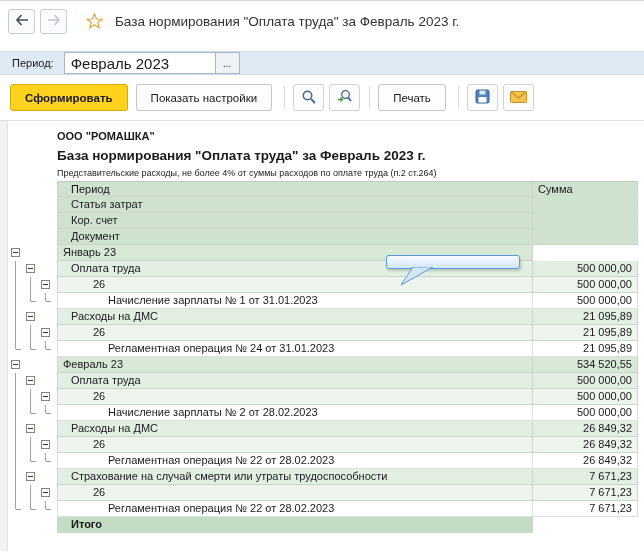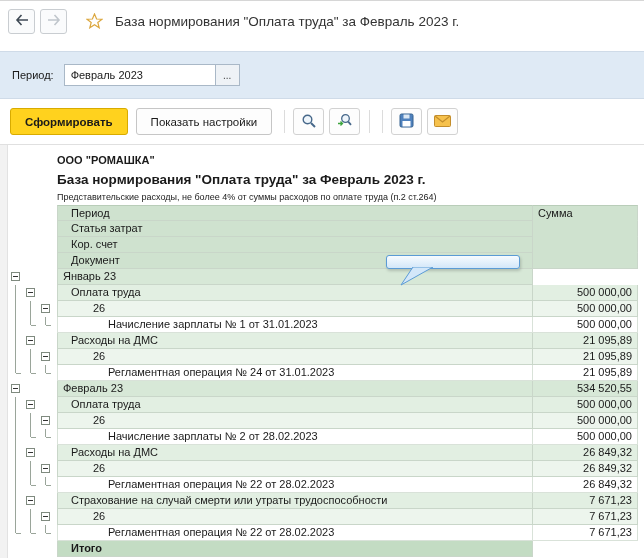--- a/index.html
+++ b/index.html
@@ -11,25 +11,25 @@
   
   .topbar{height:40px;display:flex;align-items:center;padding:0 8px;background:#fff}
   .navbtn{width:27px;height:25px;border:1px solid #c9cdd1;border-radius:3px;background:#fafbfc;
           display:flex;align-items:center;justify-content:center;margin-right:5px;cursor:pointer}
   .star{margin:0 12px 0 14px;display:flex;align-items:center;cursor:pointer}
   .wtitle{font-size:13.5px;color:#333;white-space:nowrap}
 
   .gap{height:10px;background:#fff}
 
   
-  .periodbar{height:48px;background:#dfeaf5;display:flex;align-items:center;padding:0 12px;
+  .periodbar{height:24px;background:#dfeaf5;display:flex;align-items:center;padding:0 12px;
              border-top:1px solid #cfdbe8;border-bottom:1px solid #cfdbe8}
   .periodbar .plabel{margin-right:10px}
   .pinput{width:152px;height:22px;border:1px solid #a9b8c7;background:#fff;padding:0 6px;
-          font-family:"Liberation Sans",sans-serif;font-size:11px;color:#1a1a1a}
+          font-family:"Liberation Sans",sans-serif;font-size:15px;color:#1a1a1a}
   .dots{width:24px;height:22px;border:1px solid #a9b8c7;border-left:none;background:#eef2f6;
         display:flex;align-items:center;justify-content:center;cursor:pointer;font-size:10px;color:#444}
 
   
   .toolbar{height:46px;display:flex;align-items:center;padding:0 10px;border-bottom:1px solid #e0e0e0;background:#fff}
   .btn{height:27px;padding:0 14px;border:1px solid #c6c6c6;border-radius:3px;background:#fdfdfd;
        font-family:"Liberation Sans",sans-serif;font-size:11.5px;display:flex;align-items:center;
        margin-right:8px;cursor:pointer;white-space:nowrap}
   .btn.primary{background:#ffd21e;border-color:#d8ab00;font-weight:bold}
   .iconbtn{width:31px;height:27px;border:1px solid #d2d2d2;border-radius:3px;background:#fdfdfd;
@@ -125,20 +125,21 @@
     <div class="iconbtn">
       <span>
         <svg width="16" height="16" viewBox="0 0 16 16">
             <circle cx="8.5" cy="5.5" r="3.8" fill="#eef5fb" stroke="#47688a" stroke-width="1.3"></circle>
             <line x1="11.2" y1="8.6" x2="14" y2="11.8" stroke="#47688a" stroke-width="1.8"></line>
             <path d="M1 10.5 l4 0 M3.5 8.5 l2 2 -2 2" stroke="#3da53d" stroke-width="1.3" fill="none"></path>
           </svg>
       </span>
     </div>
     <div class="sep"></div>
+    <div class="btn">Печать</div>
     <div class="sep"></div>
     <div class="iconbtn">
       <span>
         <svg width="15" height="15" viewBox="0 0 15 15">
             <rect x="1" y="1" width="13" height="13" rx="1.5" fill="#4f81bd" stroke="#35618f"></rect>
             <rect x="4.5" y="1.5" width="6" height="4" fill="#dbe7f3"></rect>
             <rect x="3.5" y="8" width="8" height="5.5" fill="#fff"></rect>
           </svg>
       </span>
     </div>

